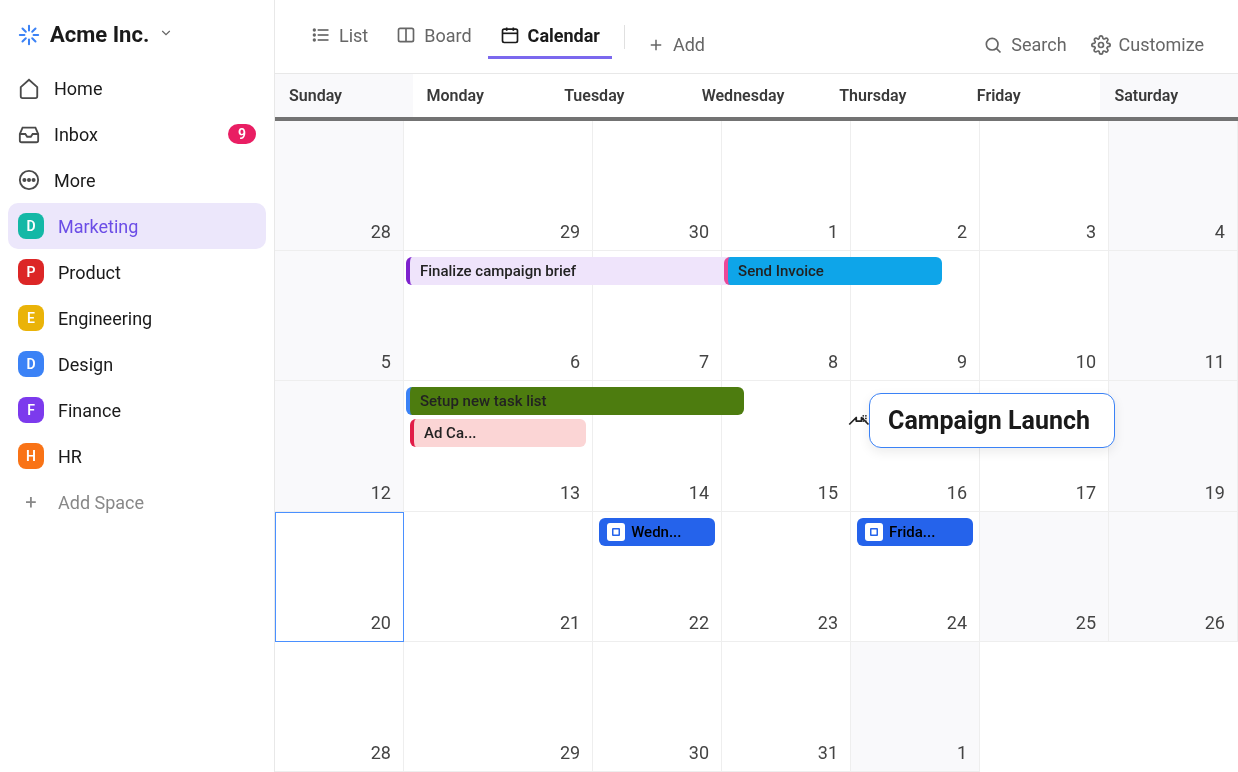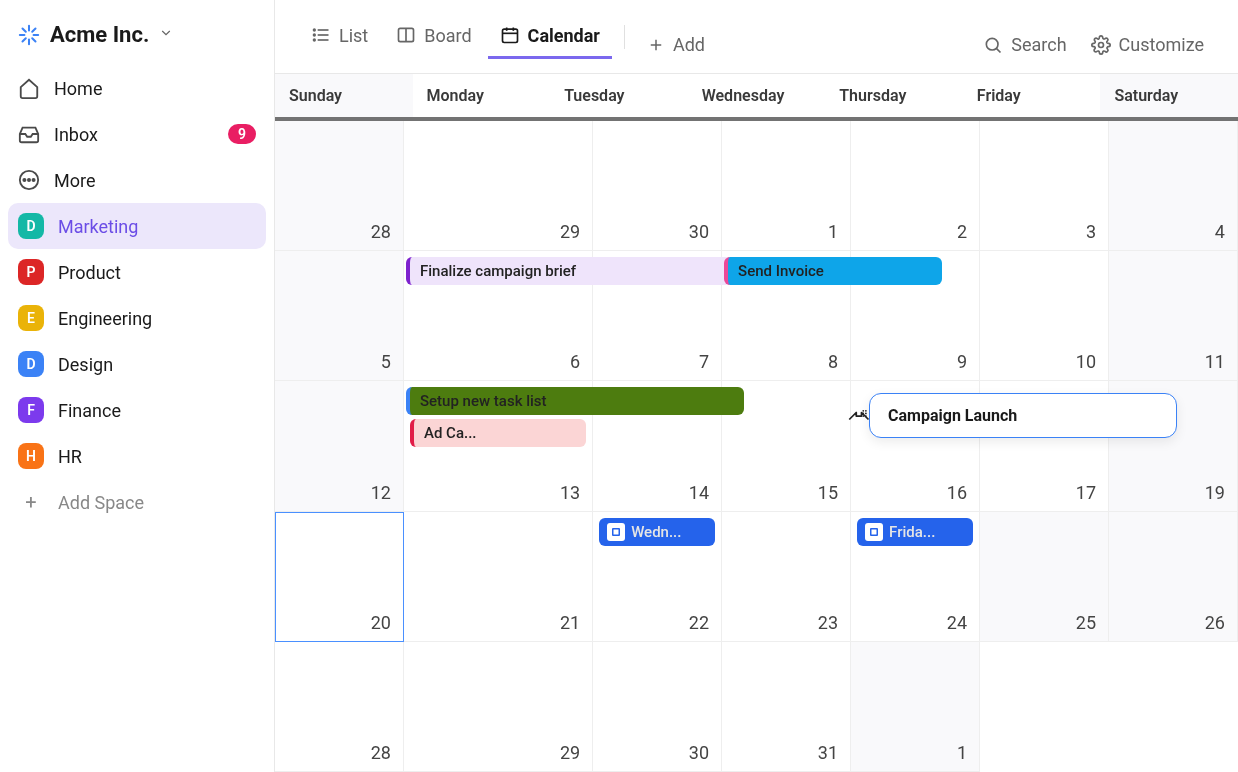--- a/index.html
+++ b/index.html
@@ -216,21 +216,21 @@
   cursor: pointer;
   position: relative;
   z-index: 2;
 }
 .event.purple { background: #efe4fb; border-left-color: #7e22ce; }
 .event.pink   { background: #0ea5e9; border-left-color: #ec4899; }
 .event.blue   { background: #4d7c0f; border-left-color: #3b82f6; }
 .event.red    { background: #fbd5d5; border-left-color: #e11d48; }
 .event.gcal   {
   background: #2563eb;
-  color: #e5e5e5;
+  color: #000000;
   border-left: none;
   display: flex;
   align-items: center;
   gap: 6px;
   padding: 5px 8px;
 }
 .gcal-icon {
   width: 18px;
   height: 18px;
   background: #fff;
@@ -242,29 +242,29 @@
 .event.span-3 { width: calc(300% - 20px); margin-left: -4px; }
 .event.span-2 { width: calc(200% - 14px); margin-left: -4px; }
 .drag-card {
   position: absolute;
   left: 0;
   top: 0;
   background: #fff;
   border: 1.5px solid #3b82f6;
   border-radius: 12px;
   padding: 12px 18px;
-  font-size: 16px;
+  font-size: 25px;
   font-weight: 700;
   color: #1a1a1a;
   box-shadow: 0 4px 12px rgba(0,0,0,0.08);
   display: flex;
   align-items: center;
   gap: 6px;
   z-index: 10;
-  width: 308px;
+  width: 246px;
 }
 .drag-handle {
   position: absolute;
   left: -26px;
   width: 28px;
   height: 28px;
 }
 </style>
 </head>
 <body>

